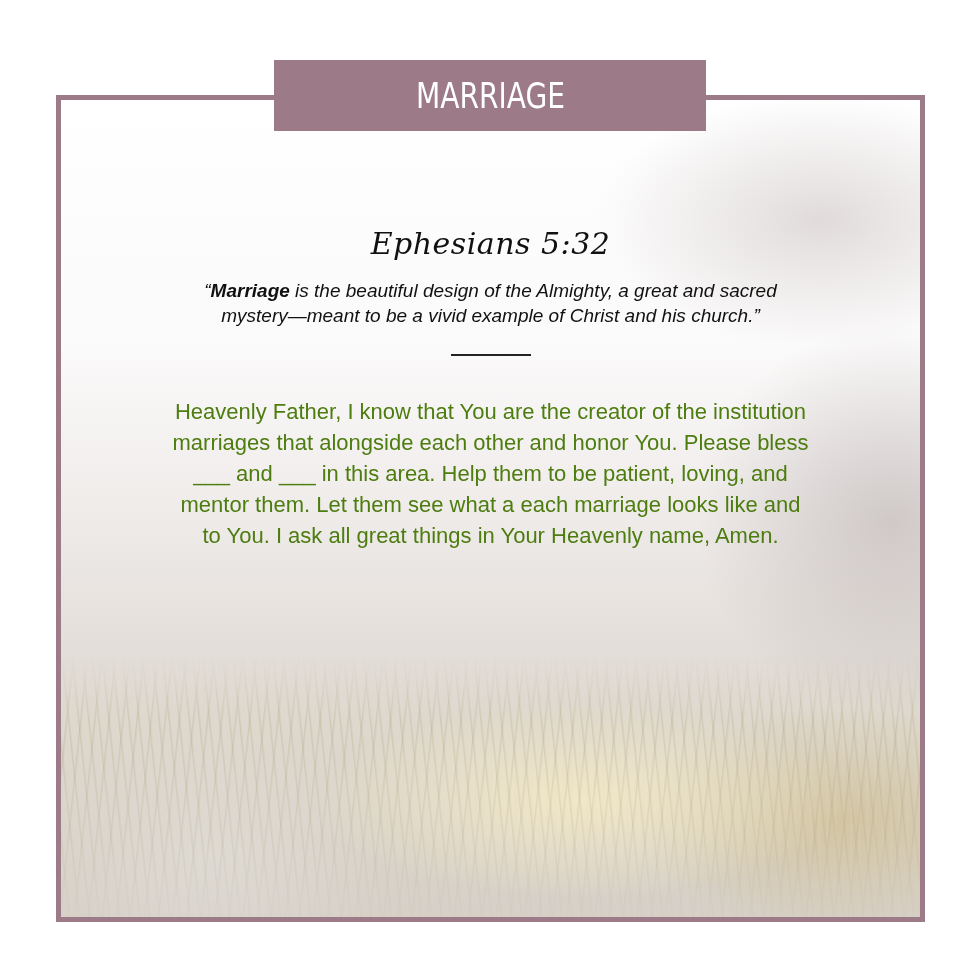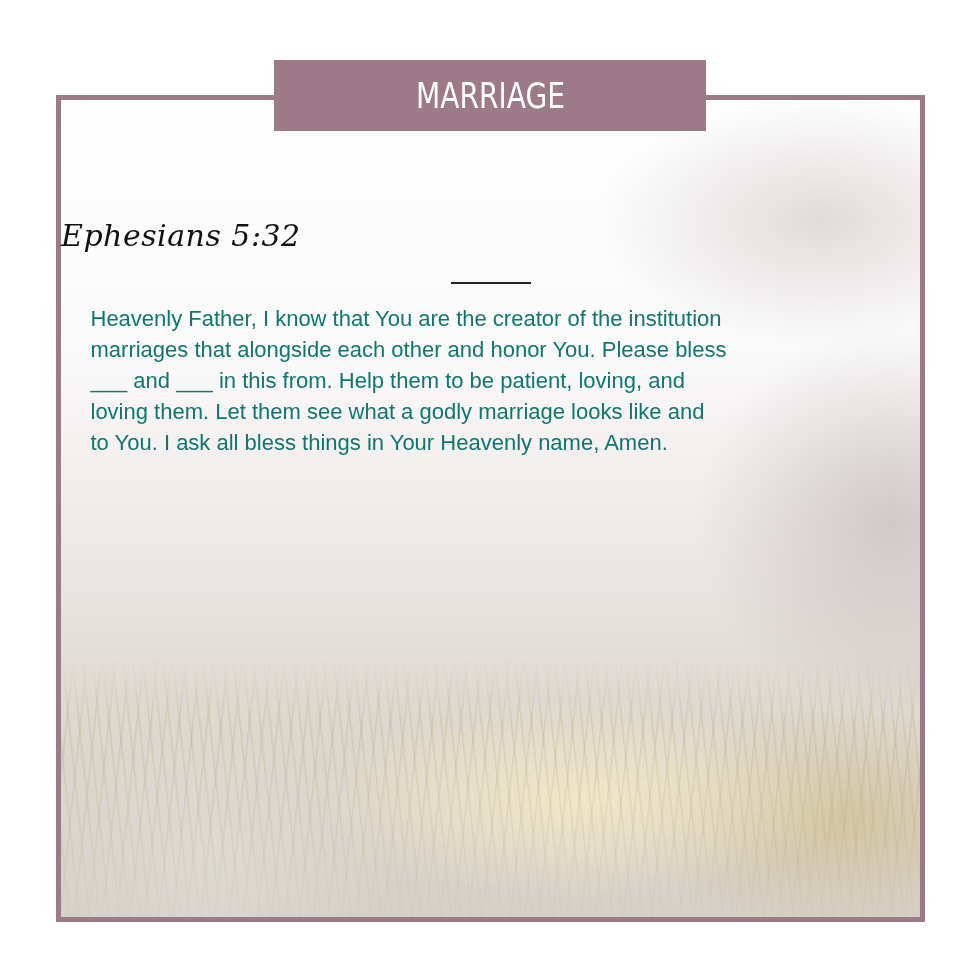--- a/index.html
+++ b/index.html
@@ -65,23 +65,23 @@
       font-family: "DejaVu Sans", sans-serif;
       font-size: 36px;
       font-weight: normal;
       letter-spacing: 0px;
       transform: scaleX(0.78);
       display: inline-block;
     }
     .content {
       position: absolute;
       left: 61px;
-      top: 92px;
+      top: 100px;
       width: 859px;
-      text-align: left;
+      text-align: center;
       z-index: 1;
     }
     .verse-ref {
       margin-top: 124px;
       font-family: "DejaVu Serif", serif;
       font-style: italic;
       font-size: 30px;
       color: #111111;
       letter-spacing: 0.5px;
       line-height: 40px;
@@ -98,26 +98,26 @@
     .verse-quote b {
       font-weight: bold;
     }
     .divider {
       margin: 26px auto 0 auto;
       width: 80px;
       height: 1.5px;
       background: #222222;
     }
     .prayer {
-      margin: 19px auto 0 auto;
+      margin: 40px auto 0 auto;
       width: 800px;
       font-family: "Liberation Sans", sans-serif;
       font-size: 22px;
       line-height: 31px;
-      color: #0f766e;
+      color: #4d7c0f;
     }
     .prayer-line {
       display: block;
       white-space: nowrap;
     }
   </style>
 </head>
 <body>
 
 <div class="frame">
@@ -125,23 +125,27 @@
   <div class="grass"></div>
 </div>
 
 <div class="title-box">
   <span class="title-text">MARRIAGE</span>
 </div>
 
 <div class="content">
   <div class="verse-ref">Ephesians 5:32</div>
 
+  <div class="verse-quote">
+    <span>“</span><b>Marriage</b><span> is the beautiful design of the Almighty, a great and sacred</span><br>
+    <span>mystery—meant to be a vivid example of Christ and his church.”</span>
+  </div>
 
   <div class="divider"></div>
 
   <div class="prayer">
     <span class="prayer-line">Heavenly Father, I know that You are the creator of the institution</span>
     <span class="prayer-line">marriages that alongside each other and honor You. Please bless</span>
-    <span class="prayer-line">___ and ___  in this from. Help them to be patient, loving, and</span>
-    <span class="prayer-line">loving them. Let them see what a godly marriage looks like and</span>
-    <span class="prayer-line">to You. I ask all bless things in Your Heavenly name, Amen.</span>
+    <span class="prayer-line">___ and ___  in this area. Help them to be patient, loving, and</span>
+    <span class="prayer-line">mentor them. Let them see what a each marriage looks like and</span>
+    <span class="prayer-line">to You. I ask all great things in Your Heavenly name, Amen.</span>
   </div>
 </div>
 
 </body></html>

